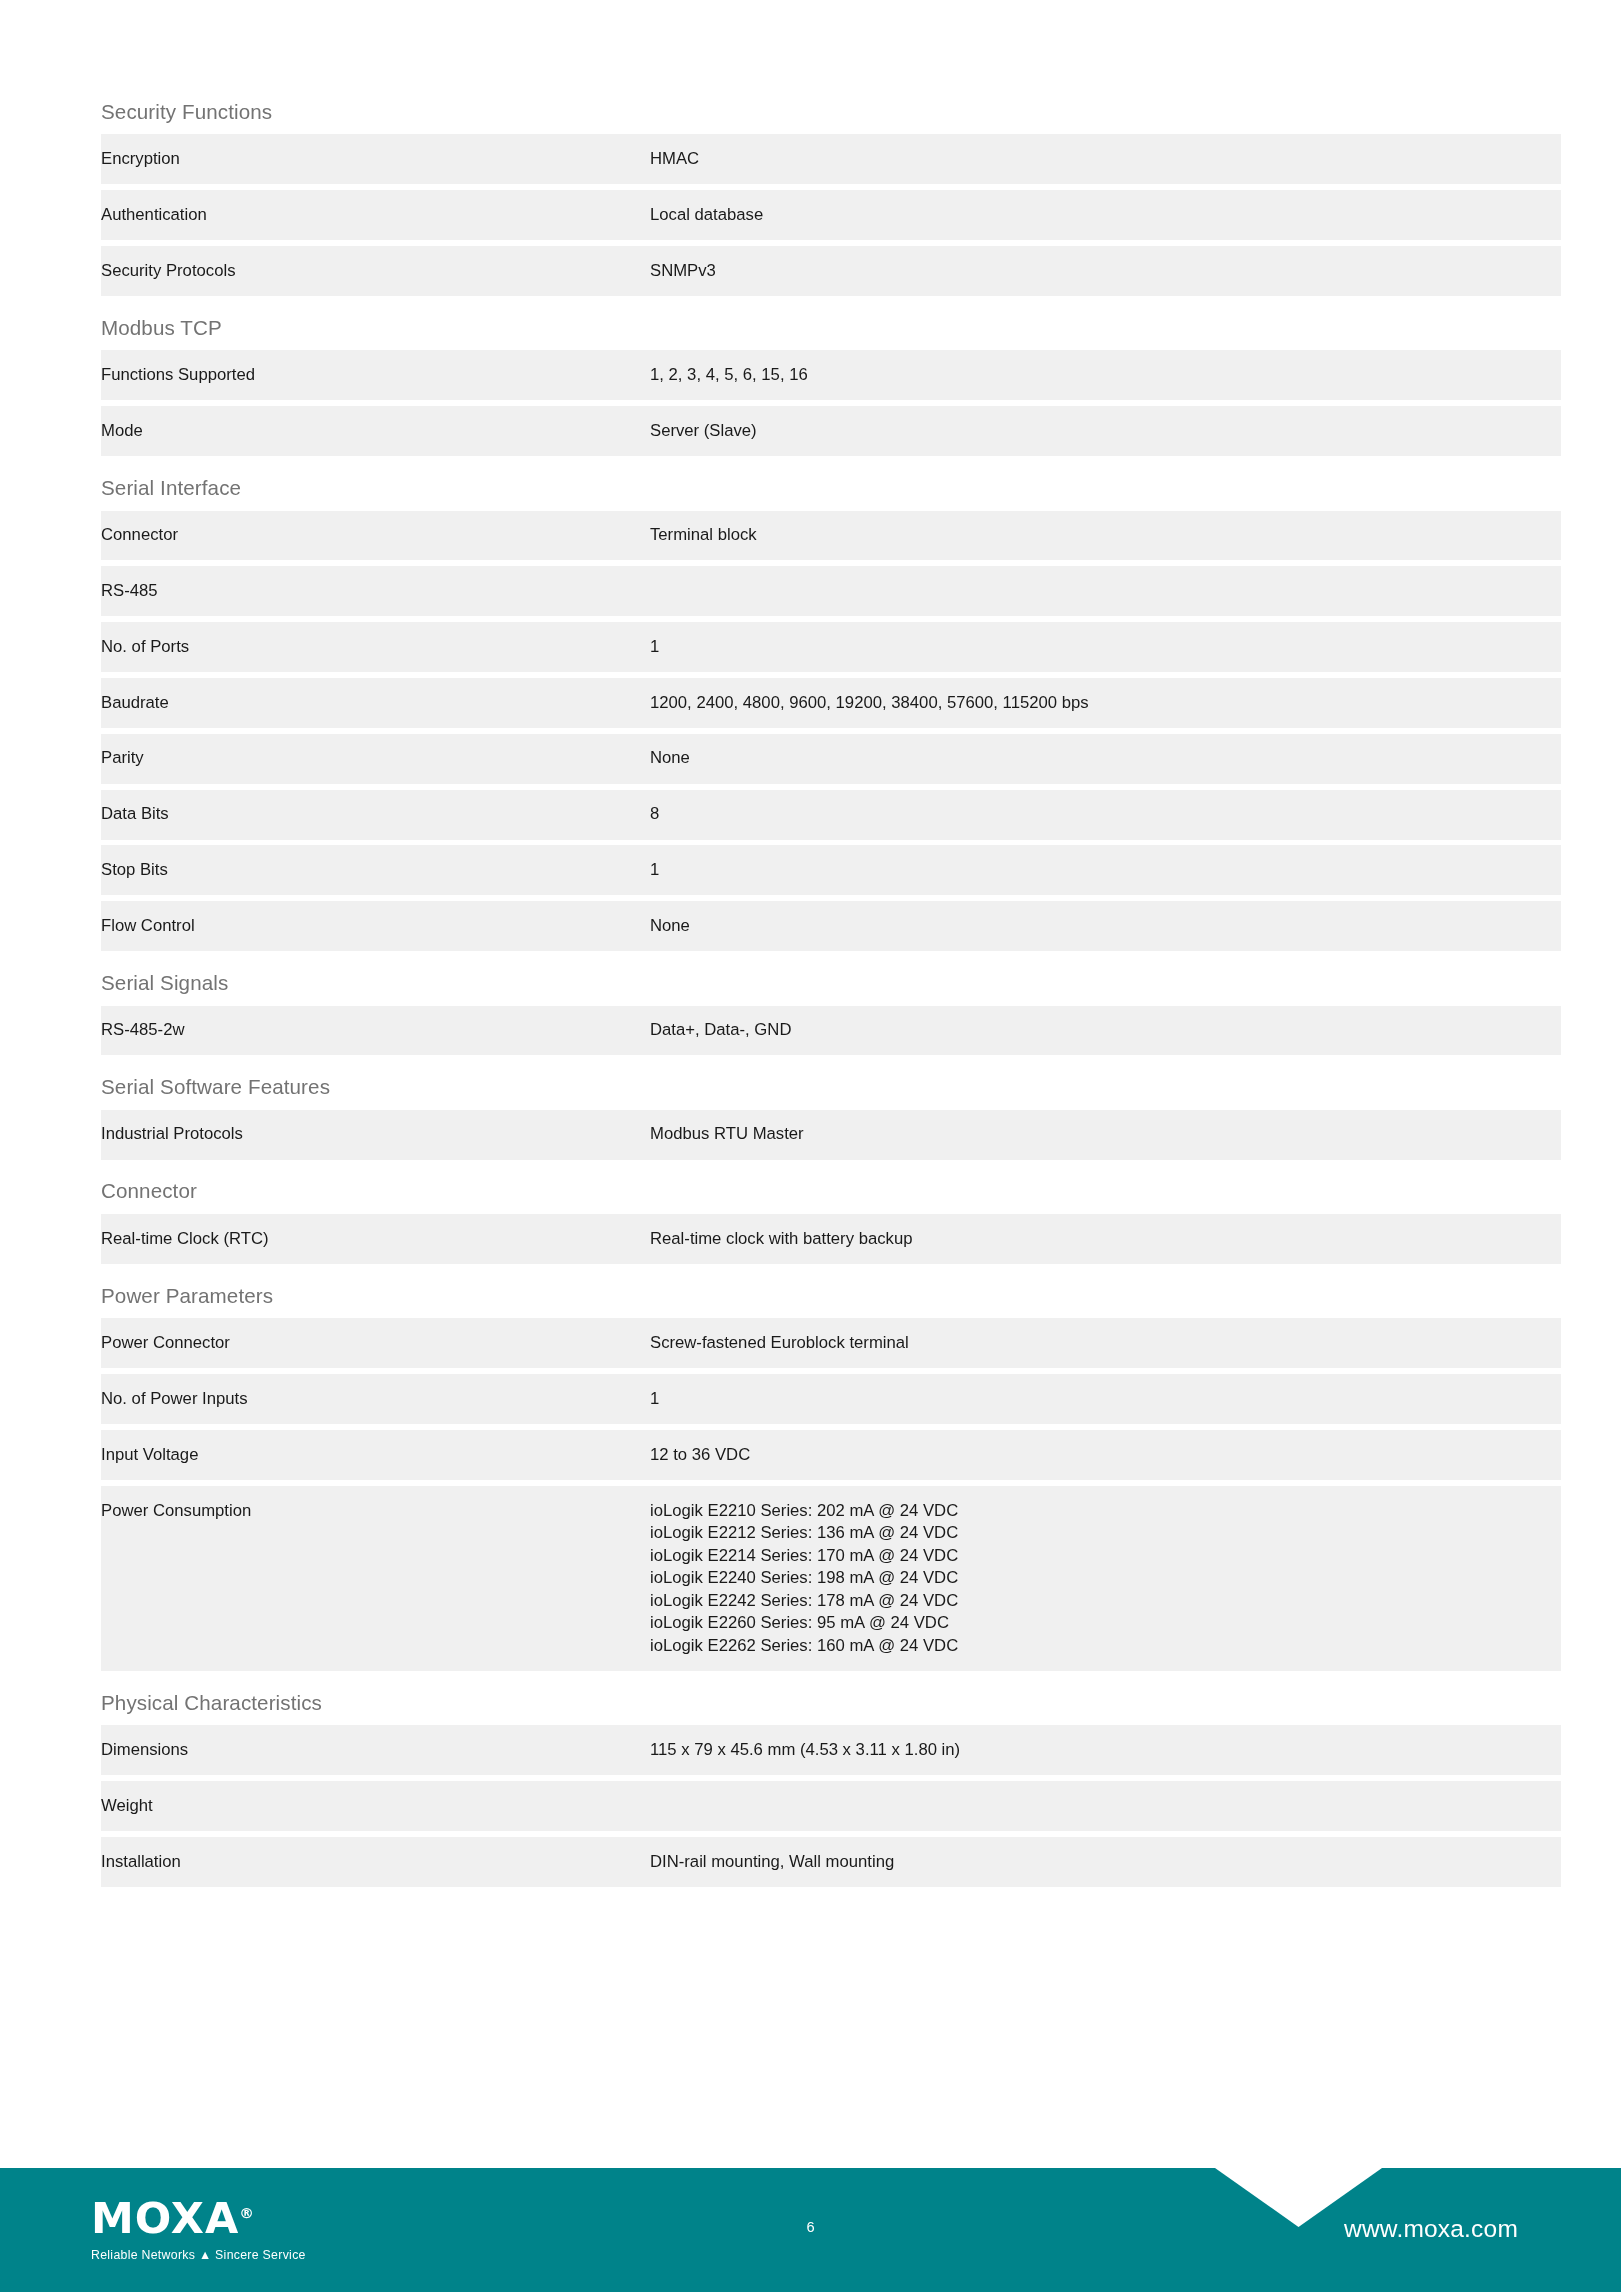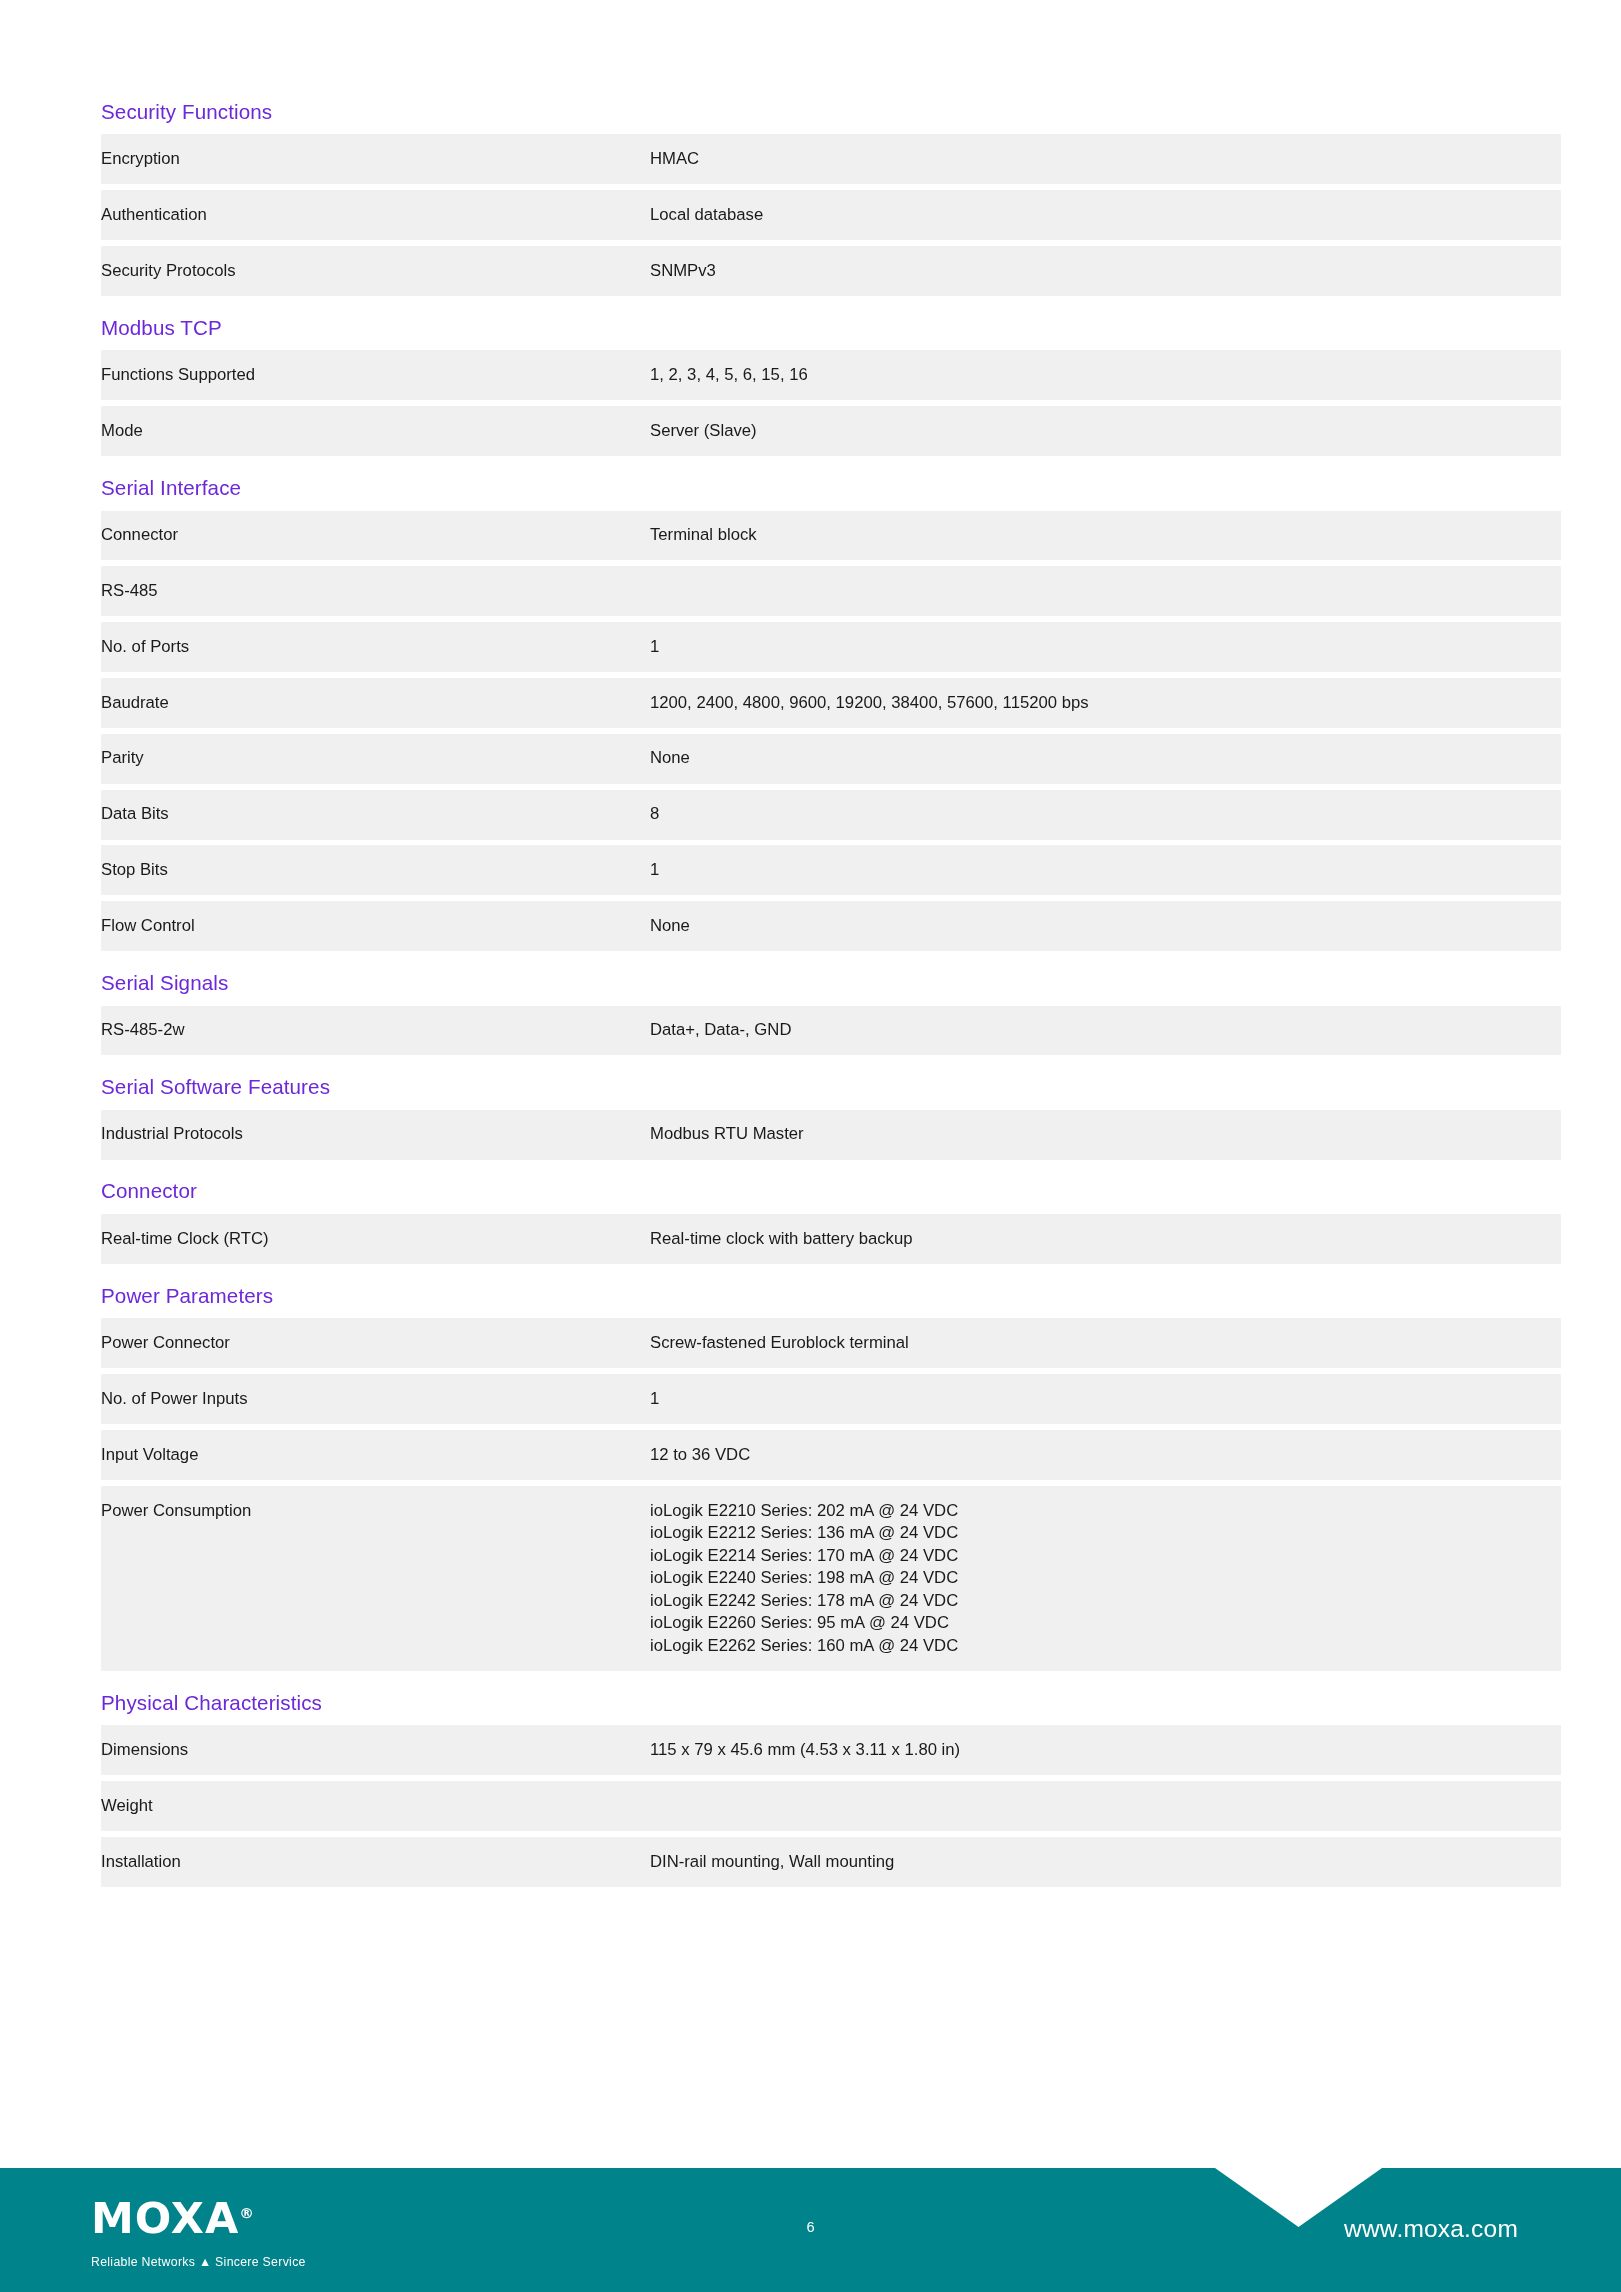--- a/index.html
+++ b/index.html
@@ -23,21 +23,21 @@
     height: 2293px;
   }
   .content {
     position: absolute;
     left: 101px;
     top: 86px;
     width: 1460px;
   }
   .section-title {
     font-size: 20.6px;
-    color: #6d28d9;
+    color: #737373;
     font-weight: 400;
     padding: 13.7px 0 10.8px 0;
     letter-spacing: 0.1px;
   }
   .spec-table {
     width: 100%;
     border-collapse: collapse;
   }
   .spec-row {
     display: flex;
@@ -106,21 +106,21 @@
     font-family: "DejaVu Sans", sans-serif;
     line-height: 1;
   }
   .moxa-reg {
     font-size: 14.7px;
     vertical-align: super;
   }
   .moxa-tag {
     font-size: 12.3px;
     letter-spacing: 0.3px;
-    margin-top: 15px;
+    margin-top: 8px;
     font-family: "Liberation Sans", sans-serif;
   }
   .footer-page {
     position: absolute;
     left: 0;
     top: 51px;
     width: 1621px;
     text-align: center;
     color: #ffffff;
     font-size: 14.7px;

